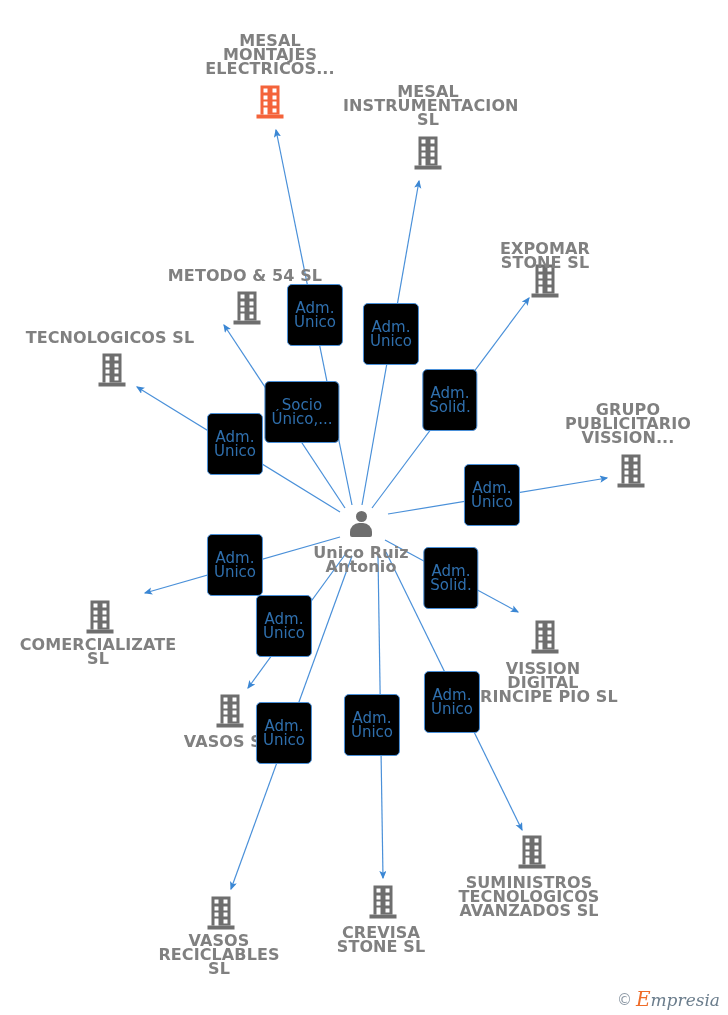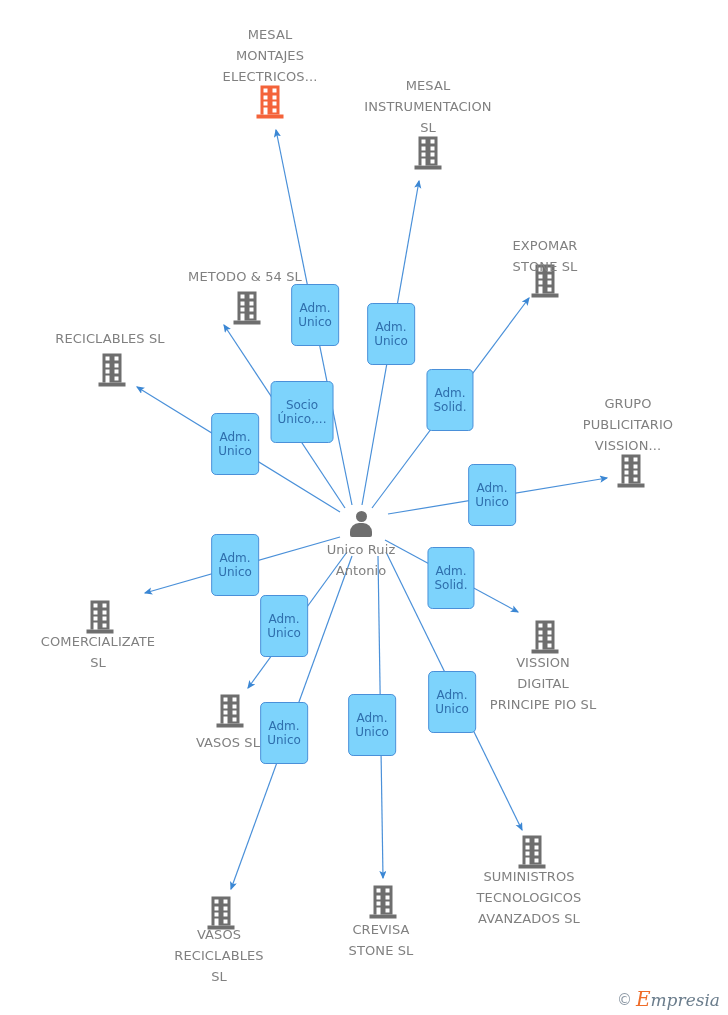--- a/index.html
+++ b/index.html
@@ -4,22 +4,22 @@
 <style>
   html,body{margin:0;padding:0;background:#ffffff;}
   body{
     font-family:"DejaVu Sans","Liberation Sans",sans-serif;
     width:728px;height:1015px;position:relative;overflow:hidden;
   }
   #graph{position:absolute;left:0;top:0;width:728px;height:1015px;}
 
   .node{position:absolute;transform:translate(-50%,-50%);text-align:center;}
   .node-label{
-    color:#808080;font-size:13px;line-height:21px;
-    letter-spacing:.1px;white-space:pre-line;
+    color:#808080;font-size:16px;line-height:14px;
+    letter-spacing:.1px;white-space:pre-line;font-weight:bold;
   }
 
   
   .bldg{position:relative;width:27px;height:33px;}
   .bldg .body{
     position:absolute;left:4px;top:0;width:19px;height:29px;background:#6e6e6e;
   }
   .bldg .base{
     position:absolute;left:0;bottom:0;width:27px;height:4px;background:#6e6e6e;
   }
@@ -34,22 +34,22 @@
     background:#6e6e6e;
   }
   .person .torso{
     position:absolute;left:3px;top:13px;width:22px;height:14px;background:#6e6e6e;
     border-radius:9px 9px 2px 2px;
   }
 
   
   .edge-label{
     position:absolute;transform:translate(-50%,-50%);
-    background:#7dd3fc;border:1.2px solid #4a90d9;border-radius:5px;
-    color:#2f6fad;font-size:12px;line-height:14px;
+    background:#000000;border:1.2px solid #4a90d9;border-radius:5px;
+    color:#2f6fad;font-size:15px;line-height:14px;
     padding:16px 6px;text-align:center;white-space:pre-line;
     box-sizing:border-box;
   }
 
   
   .watermark{
     position:absolute;right:8px;bottom:6px;display:flex;align-items:center;gap:4px;
   }
   .watermark .copy{color:#8e9aa6;font-size:15px;line-height:15px;}
   .watermark .brand{font-family:"DejaVu Serif","Liberation Serif",serif;
@@ -154,21 +154,21 @@
         <div class="win" style="left: 6.5px; top: 3px;"></div>
         <div class="win" style="left: 15.5px; top: 3px;"></div>
         <div class="win" style="left: 6.5px; top: 9.5px;"></div>
         <div class="win" style="left: 15.5px; top: 9.5px;"></div>
         <div class="win" style="left: 6.5px; top: 16px;"></div>
         <div class="win" style="left: 15.5px; top: 16px;"></div>
         <div class="win" style="left: 15.5px; top: 22.5px;"></div>
         <div class="door" style="left: 6.5px; bottom: 4px; width: 4px; height: 7.5px;"></div>
       </div>
     </div>
-    <div class="node node-label" style="left: 110px; top: 338px; width: 170px;">RECICLABLES SL</div>
+    <div class="node node-label" style="left: 110px; top: 338px; width: 170px;">TECNOLOGICOS SL</div>
     <div class="node" style="left: 631px; top: 471px;">
       <div class="bldg">
         <div class="body"></div>
         <div class="base"></div>
         <div class="win" style="left: 6.5px; top: 3px;"></div>
         <div class="win" style="left: 15.5px; top: 3px;"></div>
         <div class="win" style="left: 6.5px; top: 9.5px;"></div>
         <div class="win" style="left: 15.5px; top: 9.5px;"></div>
         <div class="win" style="left: 6.5px; top: 16px;"></div>
         <div class="win" style="left: 15.5px; top: 16px;"></div>

